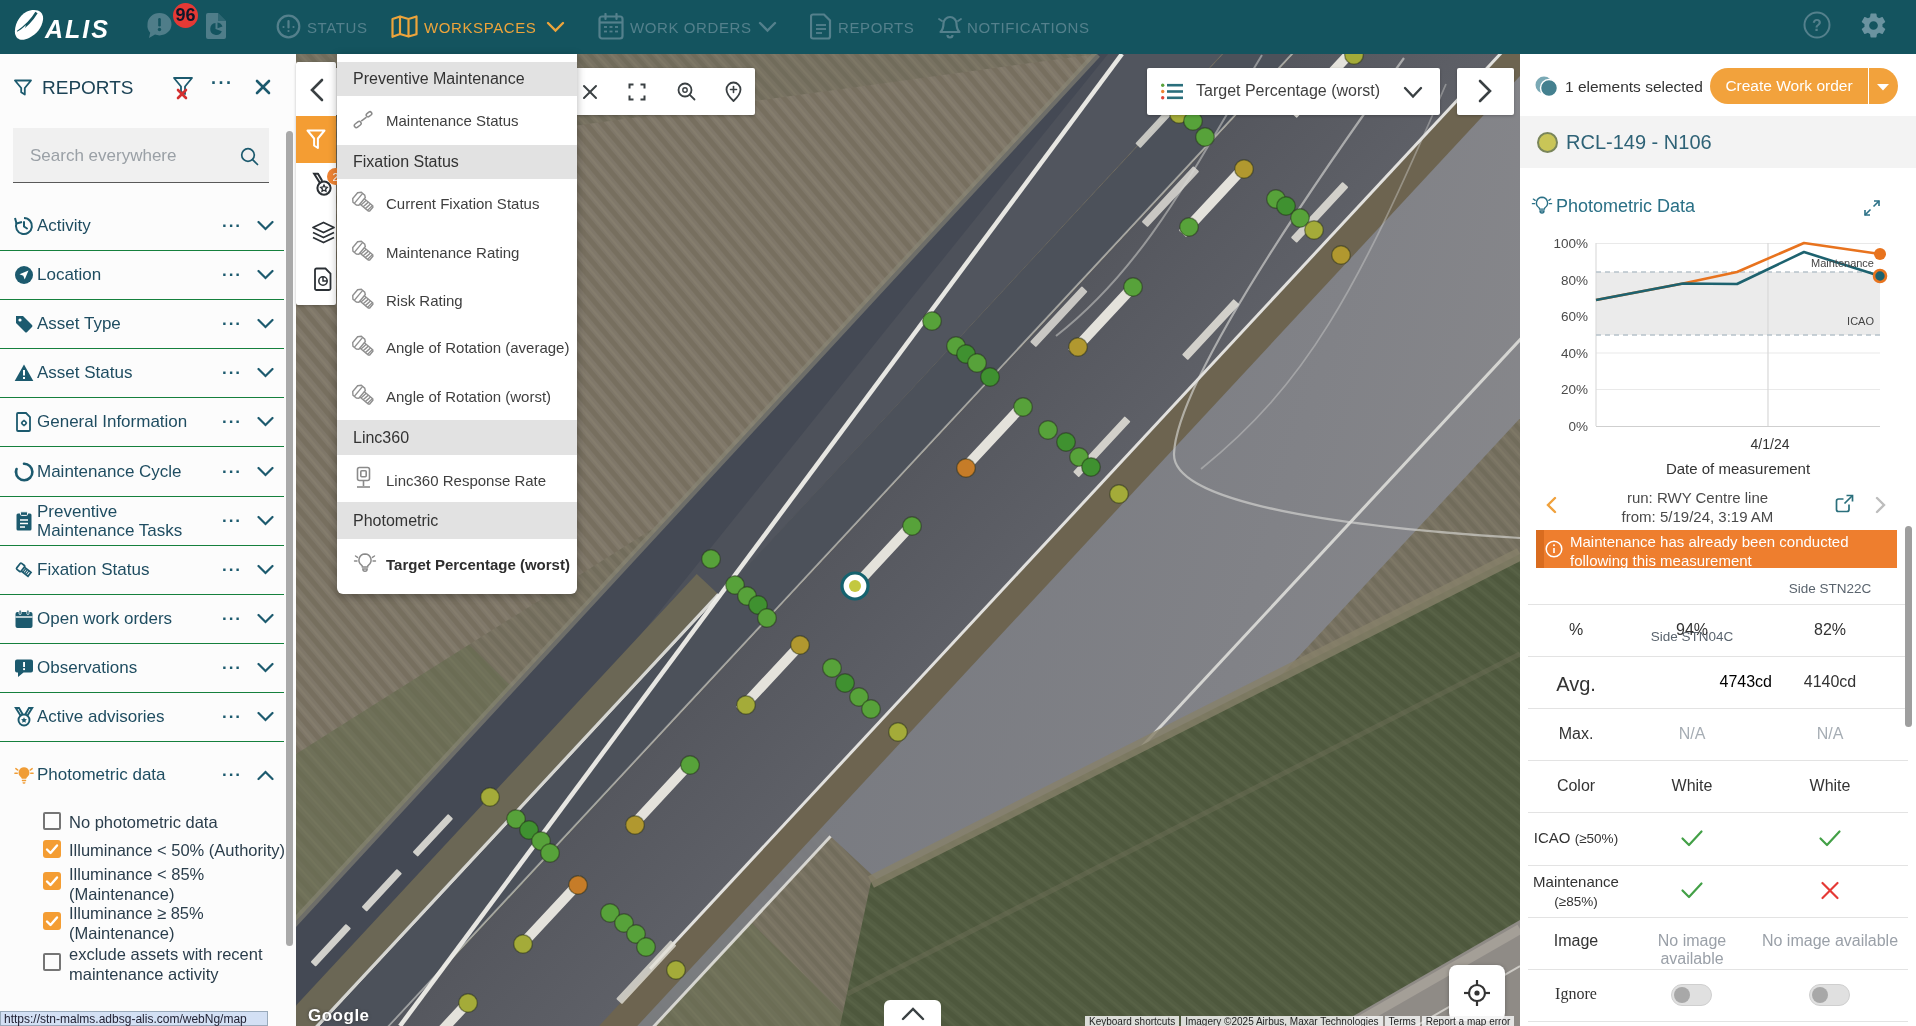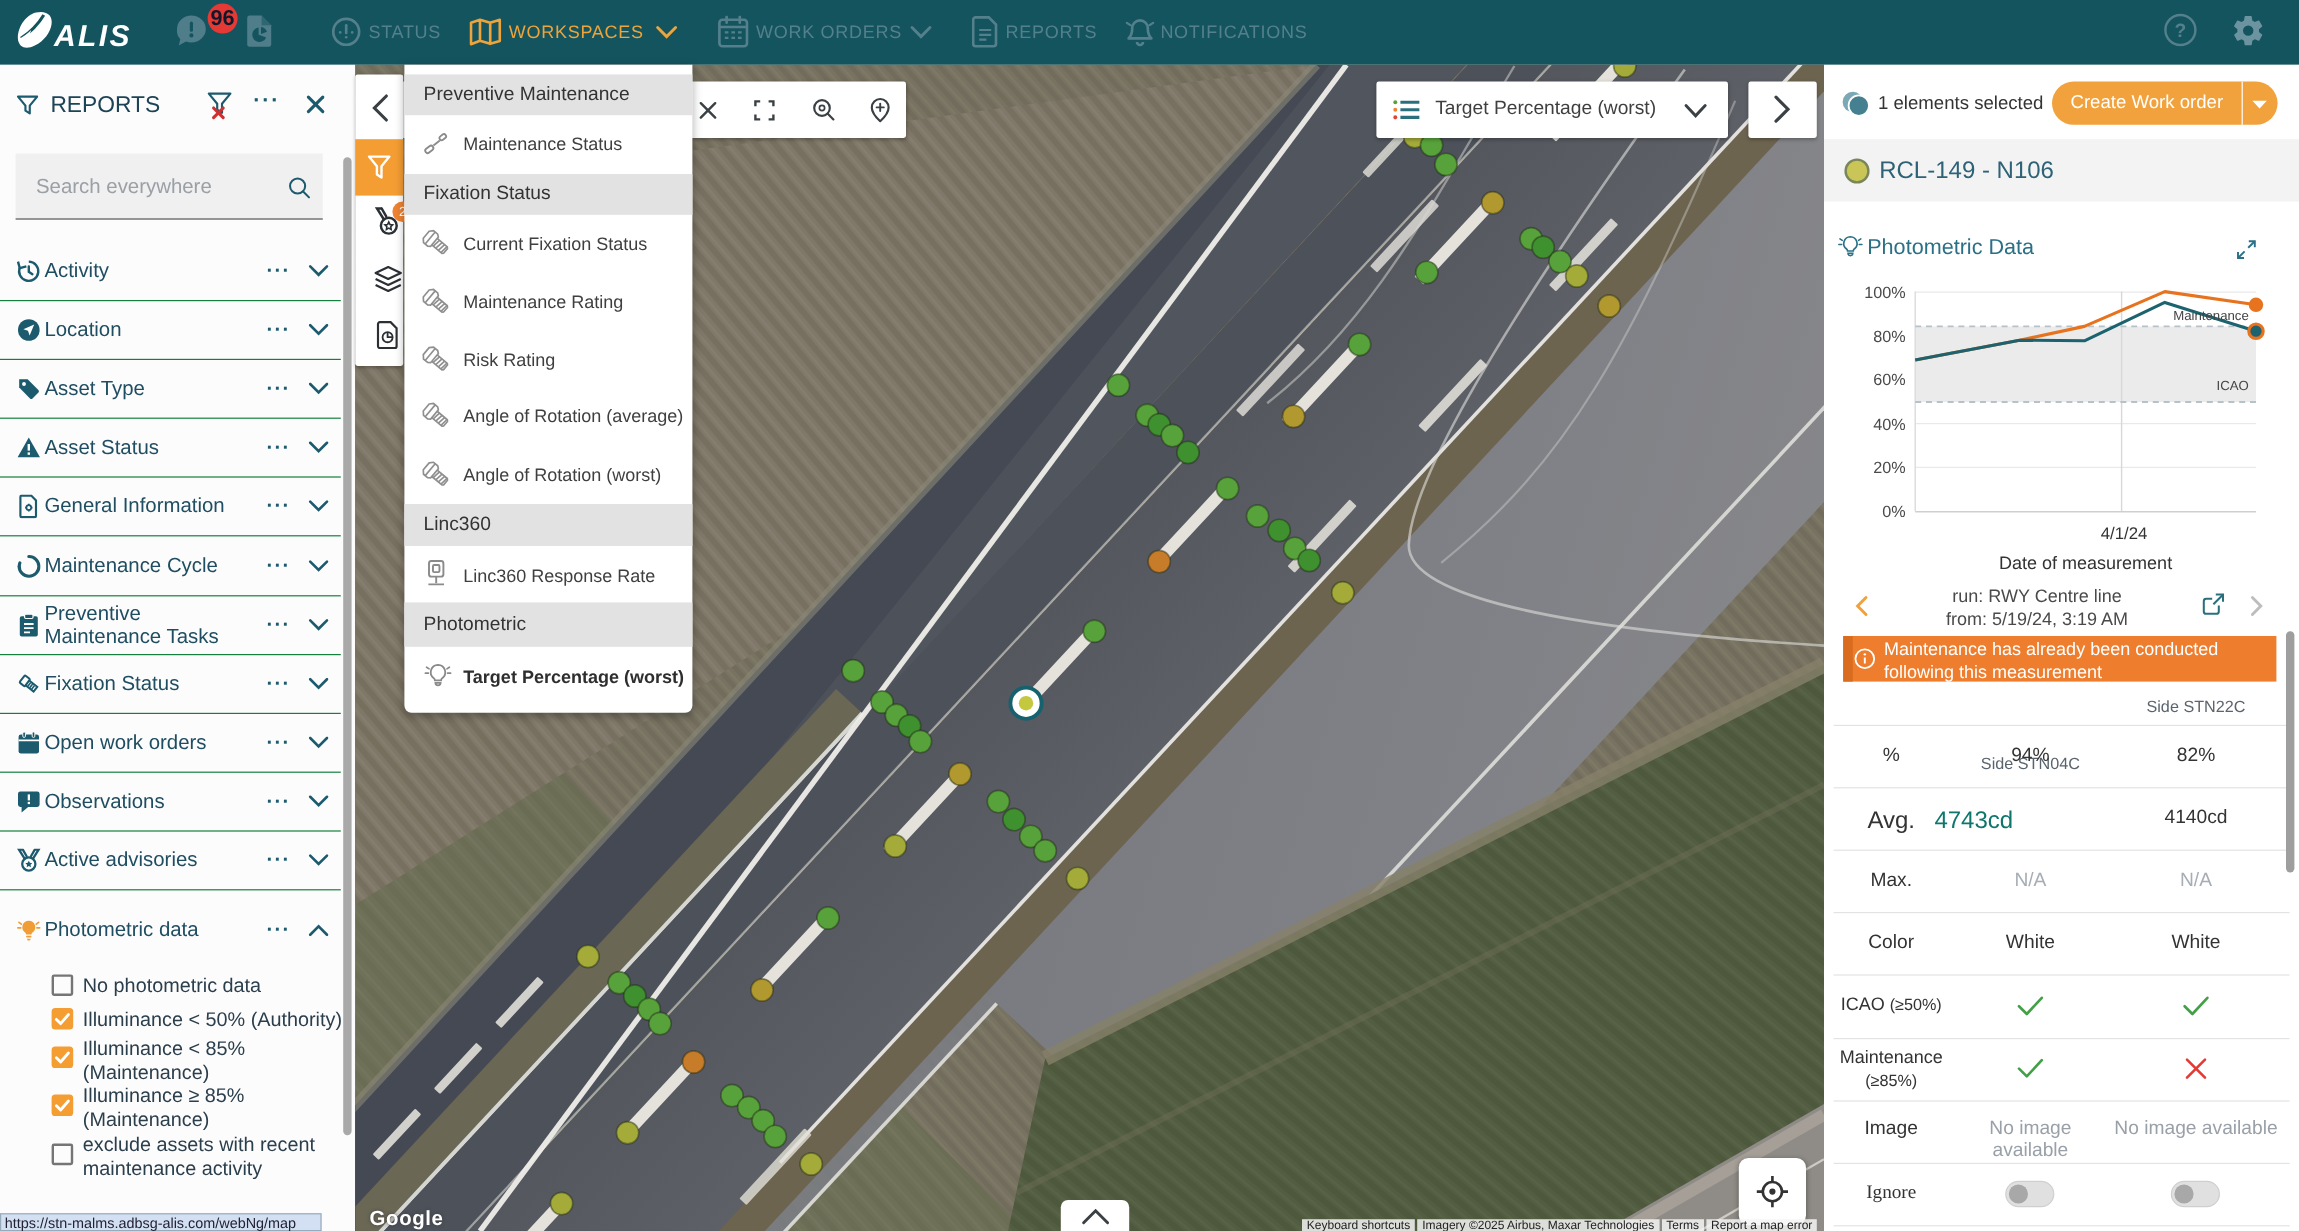--- a/index.html
+++ b/index.html
@@ -798,21 +798,21 @@
 <div class="abs" style="left:8px;top:706px;width:380px;height:1px;background:#e3e3e3;"></div>
 <div class="abs" style="left:8px;top:758px;width:380px;height:1px;background:#e3e3e3;"></div>
 <div class="abs" style="left:8px;top:810.5px;width:380px;height:1px;background:#e3e3e3;"></div>
 <div class="abs" style="left:8px;top:862.5px;width:380px;height:1px;background:#e3e3e3;"></div>
 <div class="abs" style="left:8px;top:914.5px;width:380px;height:1px;background:#e3e3e3;"></div>
 <div class="abs" style="left:8px;top:967px;width:380px;height:1px;background:#e3e3e3;"></div>
 <div class="abs" style="left:-24.0px;top:567px;width:160px;text-align:center;font-size:16px;color:#333;">%</div>
 <div class="abs" style="left:92.0px;top:567px;width:160px;text-align:center;font-size:16px;color:#333;">94%</div>
 <div class="abs" style="left:230.0px;top:567px;width:160px;text-align:center;font-size:16px;color:#333;">82%</div>
 <div class="abs" style="left:-24.0px;top:619px;width:160px;text-align:center;font-size:20px;color:#333;">Avg.</div>
-<div class="abs" style="left:92.0px;top:619px;width:160px;text-align:left;font-size:20px;color:#0f766e;">4743cd</div>
+<div class="abs" style="left:92.0px;top:619px;width:160px;text-align:right;font-size:16px;color:#000000;">4743cd</div>
 <div class="abs" style="left:230.0px;top:619px;width:160px;text-align:center;font-size:16px;color:#333;">4140cd</div>
 <div class="abs" style="left:-24.0px;top:671px;width:160px;text-align:center;font-size:16px;color:#333;">Max.</div>
 <div class="abs" style="left:92.0px;top:671px;width:160px;text-align:center;font-size:16px;color:#a6adb4;">N/A</div>
 <div class="abs" style="left:230.0px;top:671px;width:160px;text-align:center;font-size:16px;color:#a6adb4;">N/A</div>
 <div class="abs" style="left:-24.0px;top:723px;width:160px;text-align:center;font-size:16px;color:#333;">Color</div>
 <div class="abs" style="left:92.0px;top:723px;width:160px;text-align:center;font-size:16px;color:#333;">White</div>
 <div class="abs" style="left:230.0px;top:723px;width:160px;text-align:center;font-size:16px;color:#333;">White</div>
 <div class="abs" style="left:-24.0px;top:774.5px;width:160px;text-align:center;font-size:15px;color:#333;">ICAO <span style="font-size:13.5px">(≥50%)</span></div>
 <div class="abs" style="left:160px;top:775px;"><svg width="24" height="19" viewBox="0 0 24 19">
             <path d="M2.5 9.5 L9 16 L21.5 2.5" fill="none" stroke="#43a047" stroke-width="2.2" stroke-linecap="round" stroke-linejoin="round"></path>

